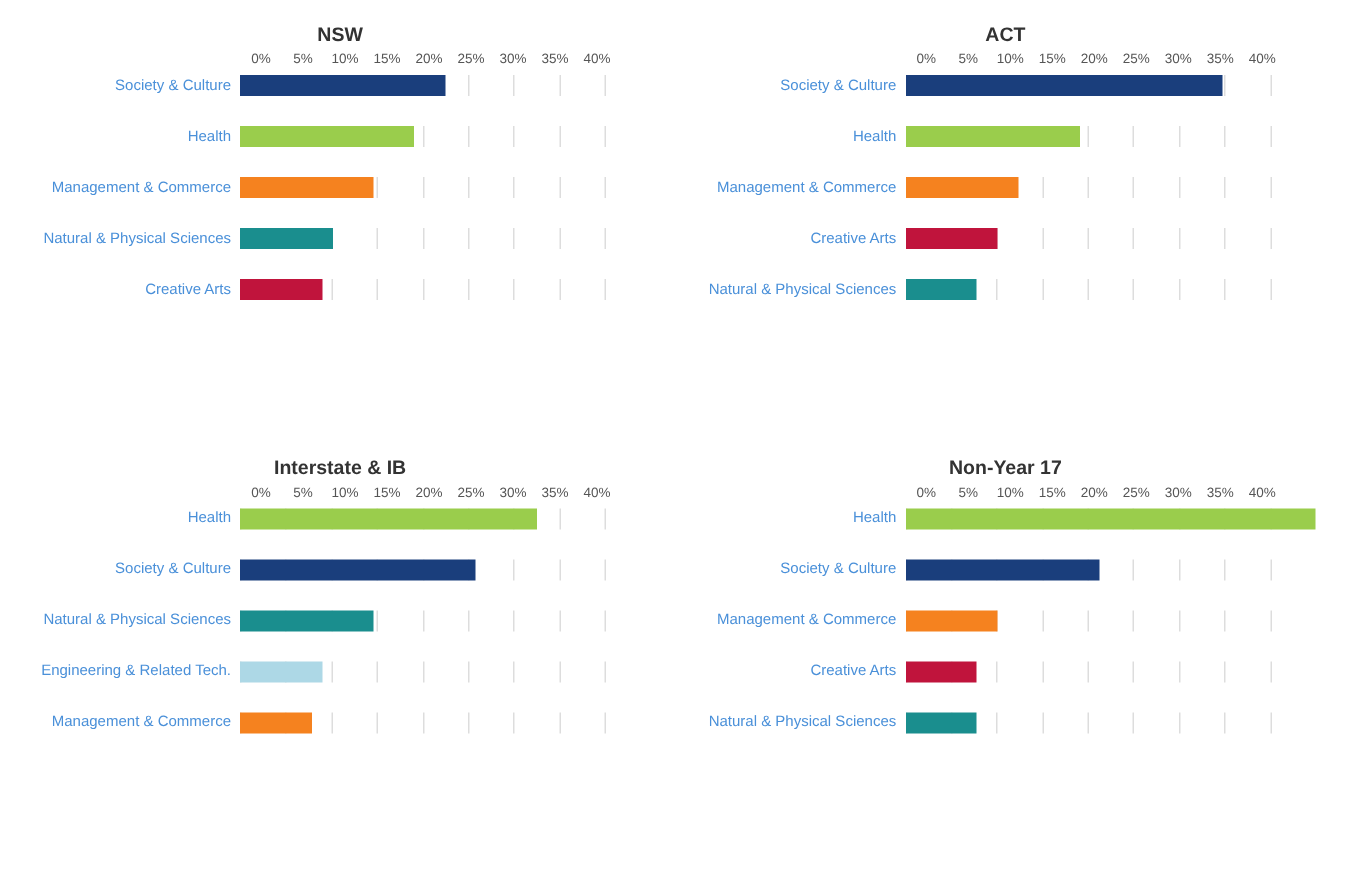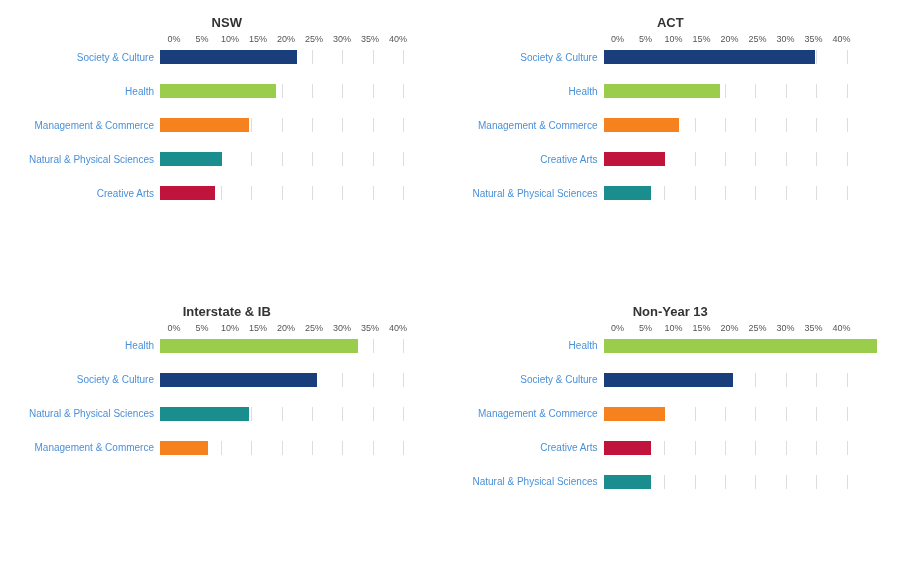--- a/index.html
+++ b/index.html
@@ -388,20 +388,39 @@
                 <div class="grid-line" style="width: 12.5%;"></div>
                 <div class="grid-line" style="width: 12.5%;"></div>
                 <div class="grid-line" style="width: 12.5%;"></div>
               </div>
               <div class="bar-track" style="position: relative; z-index: 1;">
                 <div class="bar" style="background-color: rgb(26, 142, 142); width: 32.5%;"></div>
               </div>
             </div>
           </div>
           <div class="bar-row">
+            <div class="bar-label">Engineering &amp; Related Tech.</div>
+            <div class="bar-track-wrapper" style="position: relative;">
+              <div class="grid-overlay">
+                <div class="grid-line" style="width: 12.5%;"></div>
+                <div class="grid-line" style="width: 12.5%;"></div>
+                <div class="grid-line" style="width: 12.5%;"></div>
+                <div class="grid-line" style="width: 12.5%;"></div>
+                <div class="grid-line" style="width: 12.5%;"></div>
+                <div class="grid-line" style="width: 12.5%;"></div>
+                <div class="grid-line" style="width: 12.5%;"></div>
+                <div class="grid-line" style="width: 12.5%;"></div>
+                <div class="grid-line" style="width: 12.5%;"></div>
+              </div>
+              <div class="bar-track" style="position: relative; z-index: 1;">
+                <div class="bar" style="background-color: rgb(173, 216, 230); width: 20%;"></div>
+              </div>
+            </div>
+          </div>
+          <div class="bar-row">
             <div class="bar-label">Management &amp; Commerce</div>
             <div class="bar-track-wrapper" style="position: relative;">
               <div class="grid-overlay">
                 <div class="grid-line" style="width: 12.5%;"></div>
                 <div class="grid-line" style="width: 12.5%;"></div>
                 <div class="grid-line" style="width: 12.5%;"></div>
                 <div class="grid-line" style="width: 12.5%;"></div>
                 <div class="grid-line" style="width: 12.5%;"></div>
                 <div class="grid-line" style="width: 12.5%;"></div>
                 <div class="grid-line" style="width: 12.5%;"></div>
@@ -410,21 +429,21 @@
               </div>
               <div class="bar-track" style="position: relative; z-index: 1;">
                 <div class="bar" style="background-color: rgb(245, 130, 31); width: 17.5%;"></div>
               </div>
             </div>
           </div>
         </div>
       </div>
     </div>
     <div class="chart-panel">
-      <div class="chart-title">Non-Year 13</div>
+      <div class="chart-title">Non-Year 17</div>
       <div class="chart-area">
         <div class="x-axis">
           <div class="x-label">0%</div>
           <div class="x-label">5%</div>
           <div class="x-label">10%</div>
           <div class="x-label">15%</div>
           <div class="x-label">20%</div>
           <div class="x-label">25%</div>
           <div class="x-label">30%</div>
           <div class="x-label">35%</div>

